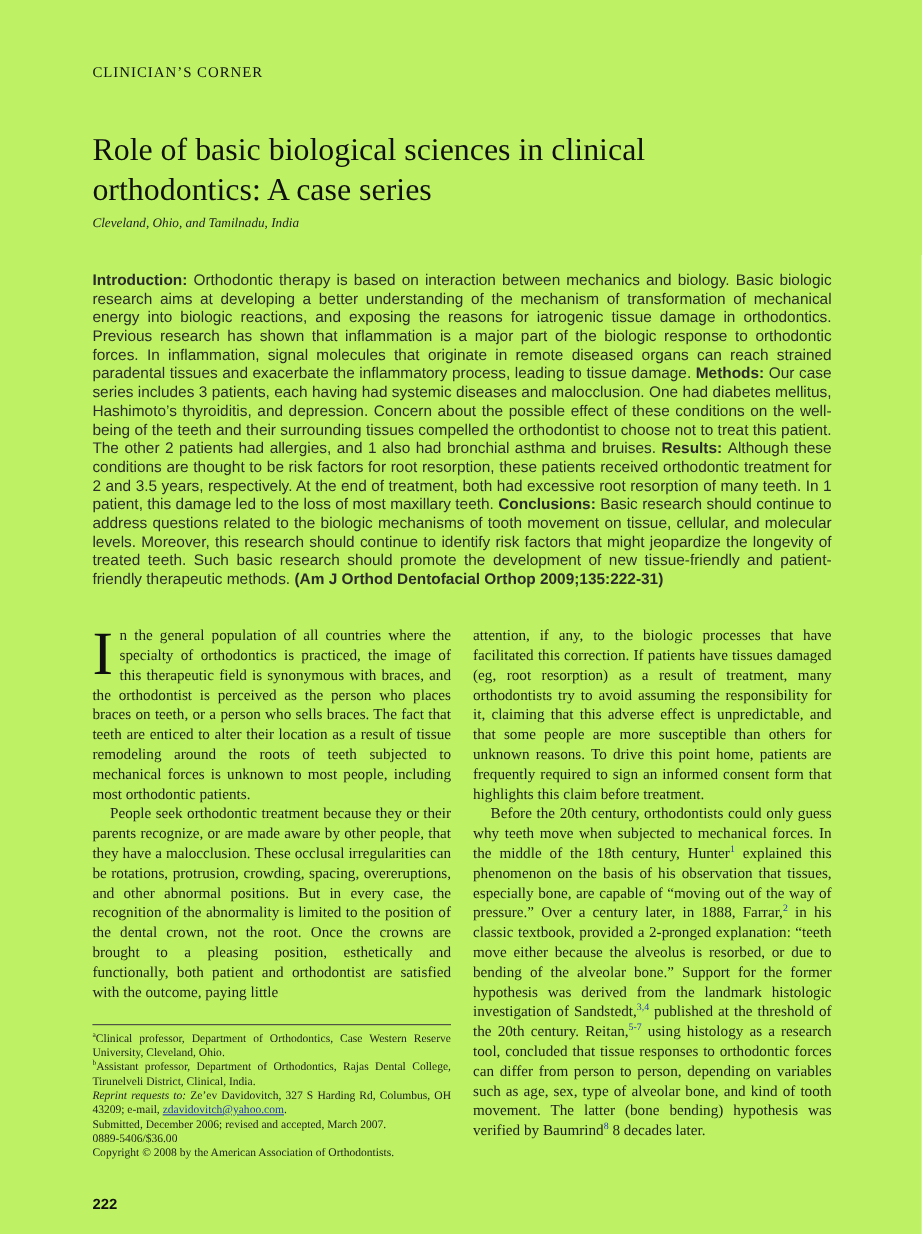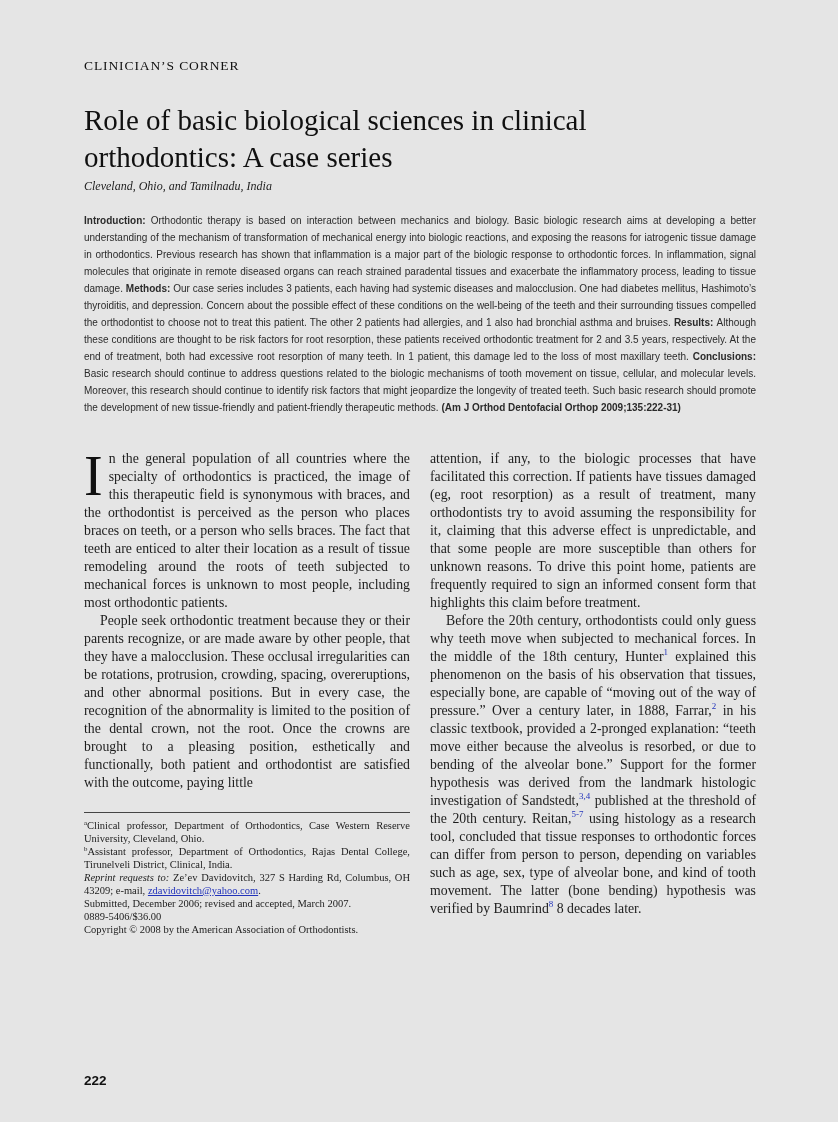--- a/index.html
+++ b/index.html
@@ -7,32 +7,32 @@
   html, body { background: #ffffff; }
   body {
     width: 838px;
     font-family: "Liberation Serif", serif;
     color: #1c1c1c;
   }
   .page {
     position: relative;
     width: 838px;
     height: 1122px;
-    background: #e5e5e5;
+    background: #bef264;
     padding: 58px 82px 0 84px;
     overflow: hidden;
   }
   .running-head {
     font-family: "Liberation Serif", serif;
     font-size: 13.5px;
     letter-spacing: 0.9px;
     color: #111111;
   }
   .title {
-    margin-top: 28px;
+    margin-top: 44px;
     font-family: "Liberation Serif", serif;
     font-size: 29px;
     font-weight: 400;
     line-height: 37px;
     color: #101010;
     max-width: 660px;
   }
   .authors {
     margin-top: 21px;
     font-family: "Liberation Sans", sans-serif;
@@ -41,23 +41,23 @@
     color: #111111;
   }
   .affiliation {
     margin-top: 3px;
     font-family: "Liberation Serif", serif;
     font-style: italic;
     font-size: 12px;
     color: #1c1c1c;
   }
   .abstract {
-    margin-top: 18px;
+    margin-top: 36px;
     font-family: "Liberation Sans", sans-serif;
-    font-size: 10px;
+    font-size: 14px;
     line-height: 17px;
     text-align: justify;
     color: #2b2b2b;
   }
   .columns {
     display: flex;
     gap: 20px;
     margin-top: 34px;
     min-height: 486px;
     align-items: stretch;
@@ -92,21 +92,21 @@
   }
   .footnote-rule {
     width: 100%;
     border-top: 1px solid #444444;
     margin-bottom: 6px;
   }
   .footnotes .para { margin: 0; }
   .page-number {
     position: absolute;
     left: 84px;
-    bottom: 34px;
+    bottom: 20px;
     font-family: "Liberation Sans", sans-serif;
     font-size: 13.5px;
     font-weight: 700;
     color: #111111;
   }
 </style>
 </head>
 <body>
 
 <div class="page">

